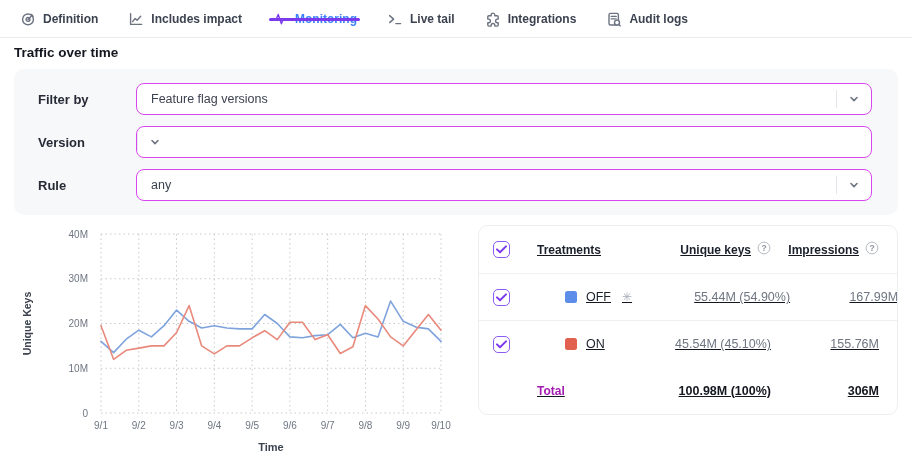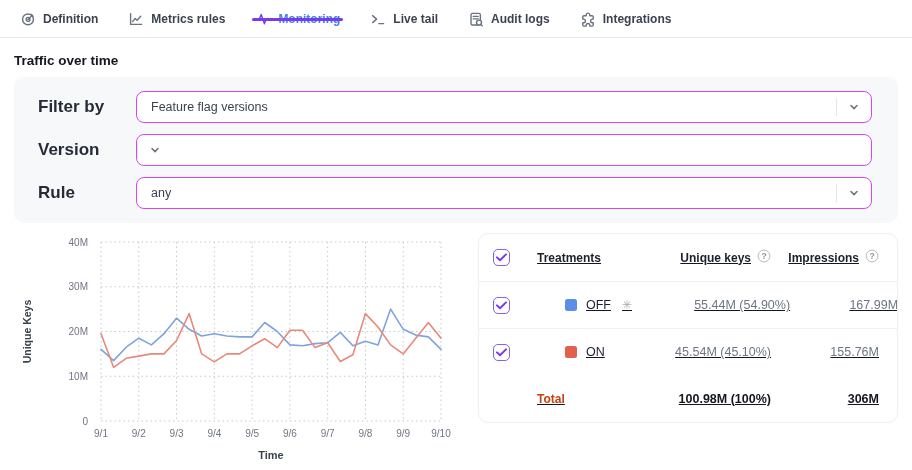--- a/index.html
+++ b/index.html
@@ -9,25 +9,25 @@
     width:912px; height:470px; overflow:hidden; background:#fff;
     font-family:"Liberation Sans", sans-serif; color:var(--ink);
   }
   
   .tabbar { display:flex; align-items:stretch; gap:30px; padding:16px 20px; height:38px; border-bottom:1px solid var(--line); }
   .tab { display:flex; align-items:center; gap:7px; font-size:12px; font-weight:700; color:var(--ink2); position:relative; cursor:pointer; white-space:nowrap; }
   .tab .ticon { display:flex; align-items:center; }
   .tab.active { color:#3b82f6; }
   .tab.active::after { content:""; position:absolute; left:-3px; right:-3px; bottom:0; height:3px; border-radius:3px; background:var(--accent); }
   
-  .title { font-size:13.5px; font-weight:700; color:var(--ink); margin:15px 0 9px 14px; }
+  .title { font-size:13.5px; font-weight:700; color:var(--ink); margin:7px 0 9px 14px; }
   
   .filters { margin:0 14px; background:#f7f8fa; border-radius:10px; padding:14px 26px 14px 24px;
              display:grid; grid-template-columns:98px 1fr; row-gap:11px; align-items:center; }
-  .flabel { font-size:17px; font-weight:700; color:#262b36; }
+  .flabel { font-size:13px; font-weight:700; color:#262b36; }
   .fselect { background:#fff; border:1px solid #d946ef; border-radius:8px; height:32px;
              display:flex; align-items:center; font-size:12.5px; color:#3b4250; cursor:pointer; }
   .fselect .ftext { flex:1; padding:0 14px; white-space:nowrap; overflow:hidden; text-overflow:ellipsis; }
   .fselect .fdiv { width:1px; height:18px; background:#e3e6eb; }
   .fselect .fchev { width:34px; display:flex; justify-content:center; align-items:center; }
   
   .main { display:flex; margin-top:6px; }
   .chartwrap { width:470px; flex:none; }
   .chartwrap svg { display:block; }
   
@@ -39,21 +39,21 @@
   #trows .trow:first-child { border-top:1px solid #eef0f3; }
   .th { font-weight:700; font-size:12px; color:#1b212c; display:flex; align-items:center; gap:6px; }
   .th.num, .td.num { justify-content:flex-end; text-align:right; }
   .td { color:var(--muted); }
   .td.num { display:flex; align-items:center; }
   .treat { display:flex; align-items:center; gap:9px; color:#1b212c; font-weight:400;margin-left:28px; }
   .swatch { width:12px; height:12px; border-radius:2.5px; flex:none; }
   .snow { color:#a8aeb8; font-size:12px; margin-left:2px; }
   .checkbox { width:17px; height:17px; border:1.6px solid #8b5cf6; border-radius:5px; background:#fff;
               display:flex; align-items:center; justify-content:center; cursor:pointer; }
-  .total .td, .total .th { font-weight:700; color:#c2410c; }
+  .total .td, .total .th { font-weight:700; color:#a21caf; }
   .total .td { color:#14171f; }
 </style>
 </head>
 <body>
 
 <div class="app">
 
   <nav class="tabbar" id="tabbar">
       <div class="tab">
         <span class="ticon">
@@ -65,58 +65,58 @@
         </span>
         <span>Definition</span>
       </div>
       <div class="tab">
         <span class="ticon">
           <svg width="16" height="16" viewBox="0 0 16 16" fill="none" stroke="#6b7280" stroke-width="1.4" stroke-linecap="round" stroke-linejoin="round">
             <path d="M2.6 2.6 V13.4 H13.6"></path>
             <polyline points="4.6,10.6 7.1,7.5 9.1,9.2 12.7,5.2"></polyline>
           </svg>
         </span>
-        <span>Metrics rules</span>
+        <span>Includes impact</span>
       </div>
       <div class="tab active">
         <span class="ticon">
           <svg width="16" height="16" viewBox="0 0 16 16" fill="none" stroke="#7c3aed" stroke-width="1.4" stroke-linecap="round" stroke-linejoin="round">
             <polyline points="1,8.2 4.2,8.2 6.2,3.4 9.4,12.8 11.2,8.2 15,8.2"></polyline>
           </svg>
         </span>
         <span>Monitoring</span>
       </div>
       <div class="tab">
         <span class="ticon">
           <svg width="16" height="16" viewBox="0 0 16 16" fill="none" stroke="#6b7280" stroke-width="1.4" stroke-linecap="round" stroke-linejoin="round">
             <polyline points="2.6,4.6 6.6,8.1 2.6,11.6"></polyline>
             <line x1="8.8" y1="12.6" x2="13.6" y2="12.6"></line>
           </svg>
         </span>
         <span>Live tail</span>
+      </div>
+      <div class="tab">
+        <span class="ticon">
+          <svg width="16" height="16" viewBox="0 0 16 16" fill="none" stroke="#6b7280" stroke-width="1.4" stroke-linecap="round" stroke-linejoin="round">
+            <path d="M6.2 3.9 a1.8 1.8 0 0 1 3.6 0 v.8 h2.3 a1.1 1.1 0 0 1 1.1 1.1 v2.3 h-.8 a1.8 1.8 0 0 0 0 3.6 h.8 v2.3 a1.1 1.1 0 0 1 -1.1 1.1 h-2.3 v-.8 a1.8 1.8 0 0 0 -3.6 0 v.8 H3.9 a1.1 1.1 0 0 1 -1.1 -1.1 v-2.3 h.8 a1.8 1.8 0 0 0 0 -3.6 h-.8 V5.8 a1.1 1.1 0 0 1 1.1 -1.1 h2.3 z"></path>
+          </svg>
+        </span>
+        <span>Integrations</span>
       </div>
       <div class="tab">
         <span class="ticon">
           <svg width="16" height="16" viewBox="0 0 16 16" fill="none" stroke="#6b7280" stroke-width="1.4" stroke-linecap="round" stroke-linejoin="round">
             <rect x="3" y="2.4" width="9.4" height="11.6" rx="1.5"></rect>
             <line x1="5.2" y1="5.4" x2="10.2" y2="5.4"></line>
             <line x1="5.2" y1="7.9" x2="10.2" y2="7.9"></line>
             <circle cx="11" cy="11.6" r="2.5" fill="#fff"></circle>
             <line x1="12.8" y1="13.4" x2="14.2" y2="14.8"></line>
           </svg>
         </span>
         <span>Audit logs</span>
-      </div>
-      <div class="tab">
-        <span class="ticon">
-          <svg width="16" height="16" viewBox="0 0 16 16" fill="none" stroke="#6b7280" stroke-width="1.4" stroke-linecap="round" stroke-linejoin="round">
-            <path d="M6.2 3.9 a1.8 1.8 0 0 1 3.6 0 v.8 h2.3 a1.1 1.1 0 0 1 1.1 1.1 v2.3 h-.8 a1.8 1.8 0 0 0 0 3.6 h.8 v2.3 a1.1 1.1 0 0 1 -1.1 1.1 h-2.3 v-.8 a1.8 1.8 0 0 0 -3.6 0 v.8 H3.9 a1.1 1.1 0 0 1 -1.1 -1.1 v-2.3 h.8 a1.8 1.8 0 0 0 0 -3.6 h-.8 V5.8 a1.1 1.1 0 0 1 1.1 -1.1 h2.3 z"></path>
-          </svg>
-        </span>
-        <span>Integrations</span>
       </div>
     </nav>
 
   <h1 class="title">Traffic over time</h1>
 
   <section class="filters" id="filters">
       <span class="flabel">Filter by</span>
       <div class="fselect">
         <span class="ftext">Feature flag versions</span>
         <span class="fdiv"></span>

